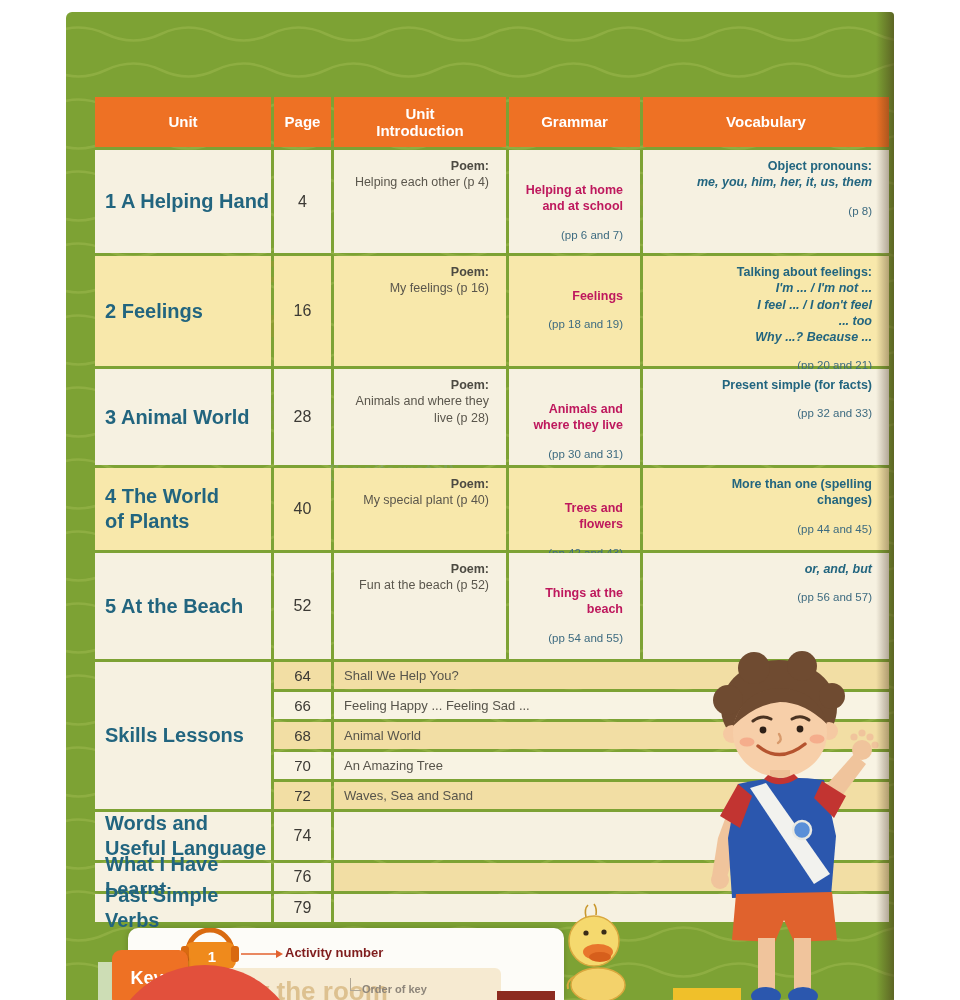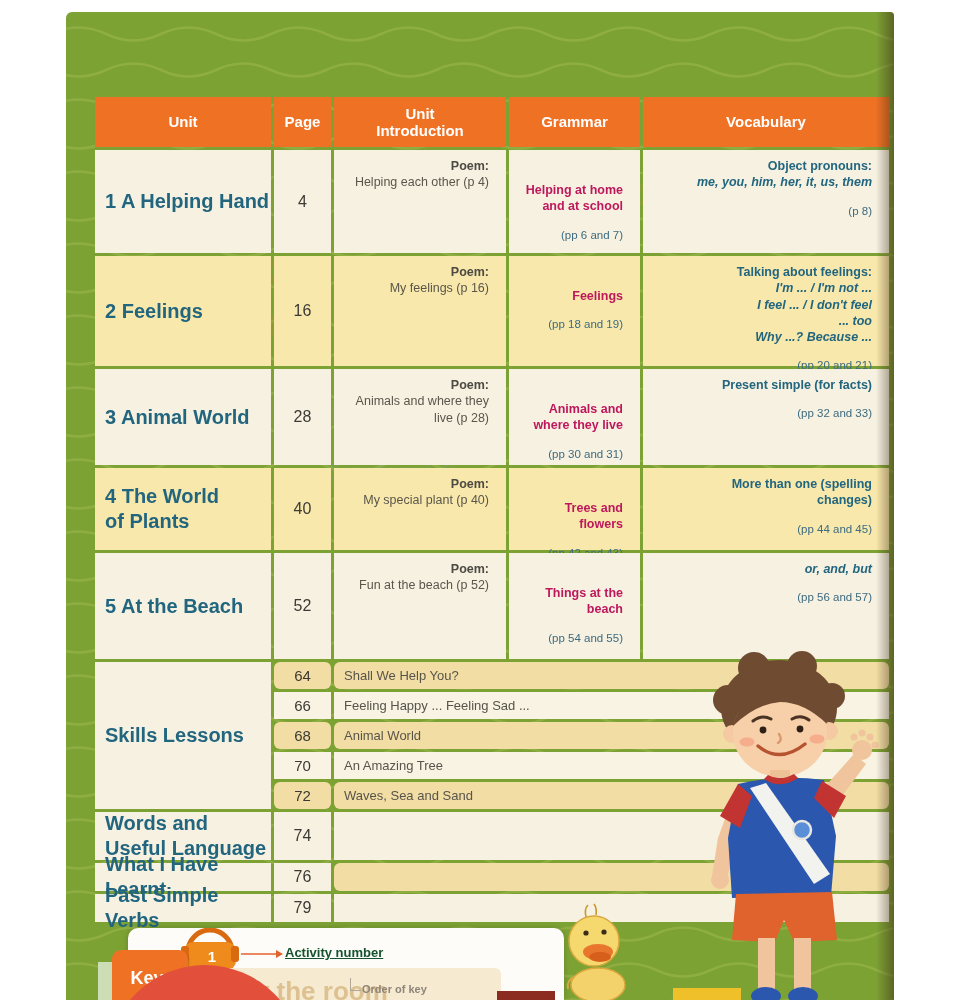--- a/index.html
+++ b/index.html
@@ -22,21 +22,21 @@
   .toc{position:absolute;left:29px;top:85px;width:794px;z-index:10;
        display:flex;flex-direction:column;gap:3px;background:transparent;}
   .grid{display:grid;grid-template-columns:176px 57px 172px 131px 1fr;gap:3px;}
   .cell{box-sizing:border-box;}
   .hdr{background:#ee7124;color:#ffffff;font-weight:bold;font-size:15px;
        display:flex;align-items:center;justify-content:center;text-align:center;line-height:1.15;}
   .hdr-row{grid-auto-rows:50px;}
   .unit-rows{grid-template-rows:103px 110px 96px 82px 106px;}
   .bg-a{background:#f6f1e1;}
   .bg-b{background:#f8e8ab;}
-  .bg-t{background:#f2dea4;border-radius:6px;}
+  .bg-t{background:#f2dea4;}
   .bg-c{background:#f8f3e3;}
   .c-unit{display:flex;align-items:center;padding-left:10px;color:#22657f;font-weight:bold;
           font-size:20px;line-height:1.25;white-space:pre-line;}
   .c-page{display:flex;align-items:center;justify-content:center;color:#3c3a35;font-size:16px;}
   .c-body{padding:8px 17px 4px 10px;font-size:12.5px;line-height:1.3;text-align:right;}
   .poem-label{font-weight:bold;color:#4c4a42;display:block;}
   .poem-text{color:#5a564c;display:block;}
   .vocab-title{font-weight:bold;color:#be185d;display:block;margin-top:24px;}
   .pages{color:#3d6b80;display:block;font-size:11.5px;margin-top:13px;}
   .gram-title{font-weight:bold;color:#22657f;display:block;margin-left:27px;}
@@ -50,21 +50,21 @@
   .filler{grid-column:3 / span 3;}
   
   .key-panel{position:absolute;left:62px;top:916px;width:436px;height:72px;z-index:20;
              background:#fdfcf8;border-radius:10px 10px 0 0;box-shadow:0 0 6px rgba(0,0,0,.18);}
   .key-tab{position:absolute;left:46px;top:938px;width:76px;height:57px;z-index:22;
            background:#ee7124;border-radius:9px;color:#fff;font-weight:bold;font-size:18px;
            display:flex;align-items:center;justify-content:center;box-shadow:1px 2px 2px rgba(0,0,0,.2);}
   .key-arrows{position:absolute;left:0;top:0;}
   .hp-num{position:absolute;left:74px;top:20px;width:20px;text-align:center;color:#ffffff;
           font-weight:bold;font-size:15px;z-index:2;}
-  .key-activity{position:absolute;left:157px;top:17px;font-size:13px;font-weight:bold;color:#14532d;text-decoration:underline;}
+  .key-activity{position:absolute;left:157px;top:17px;font-size:13px;font-weight:bold;color:#7f1d1d;}
   .key-tracknum{position:absolute;left:66px;top:40px;font-size:11px;color:#b3a998;}
   .key-track{position:absolute;left:157px;top:44px;font-size:13px;color:#b9b0a0;}
   .order-strip{position:absolute;left:159px;top:956px;width:276px;height:44px;z-index:24;
                background:#f6ead1;border-radius:6px;}
   .partial-room{position:absolute;left:14px;top:8px;font-size:26px;font-weight:bold;color:#ddc190;white-space:nowrap;}
   .key-order{position:absolute;left:296px;top:971px;z-index:25;font-size:11px;color:#8d857a;font-weight:bold;}
   .order-elbow{position:absolute;left:284px;top:966px;width:10px;height:12px;z-index:25;
                border-left:1.5px solid #b0a796;border-bottom:1.5px solid #b0a796;}
   .red-circle{position:absolute;left:41px;top:953px;width:196px;height:196px;border-radius:50%;
               background:#e2503c;z-index:30;}

